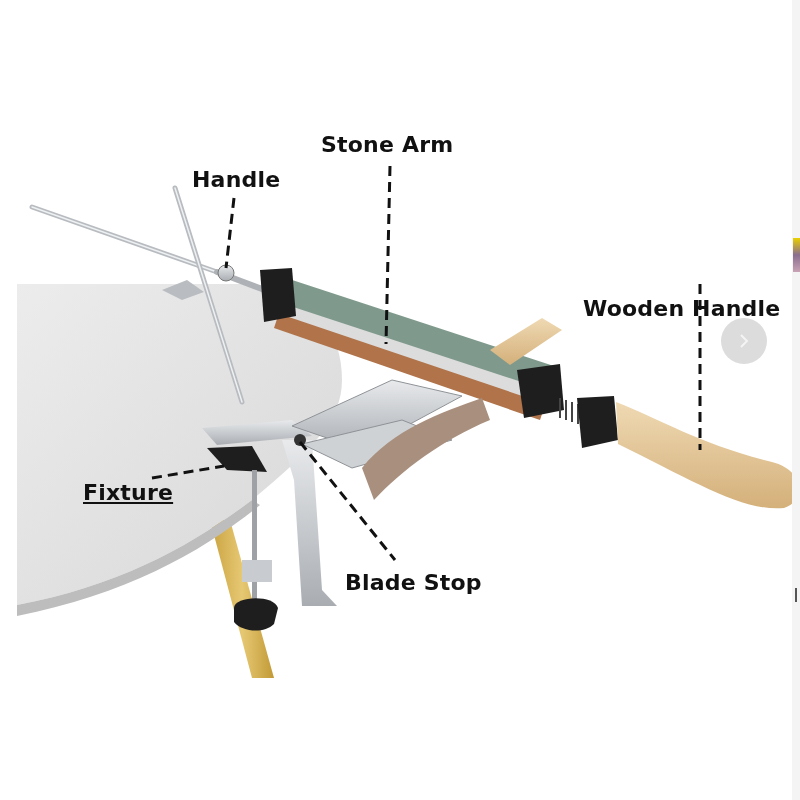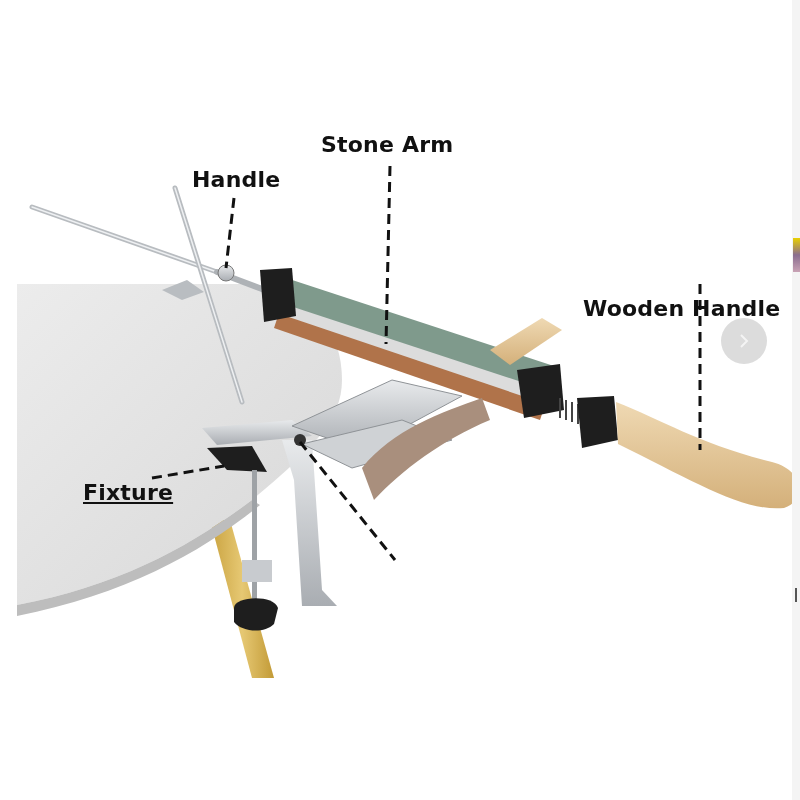--- a/index.html
+++ b/index.html
@@ -106,20 +106,21 @@
     <line x1="688" y1="284" x2="688" y2="450"></line>
     <line x1="140" y1="478" x2="212" y2="466"></line>
     <line x1="288" y1="442" x2="383" y2="560"></line>
   </g>
 </svg>
 
   <div class="label" style="left:321px; top:132px;">Stone Arm</div>
   <div class="label" style="left:192px; top:167px;">Handle</div>
   <div class="label" style="left:583px; top:250px;margin-top:46px;">Wooden Handle</div>
   <div class="label" style="left:83px; top:480px;text-decoration:underline;">Fixture</div>
+  <div class="label" style="left:345px; top:570px;">Blade Stop</div>
 
   <div class="next-btn">
     <svg width="18" height="18" viewBox="0 0 18 18">
       <polyline points="6,3 12,9 6,15" fill="none" stroke="#f4f4f4" stroke-width="2"></polyline>
     </svg>
   </div>
 
   <div class="edge-strip"></div>
   <div class="edge-swatch"></div>
   <div class="edge-mark"></div>

